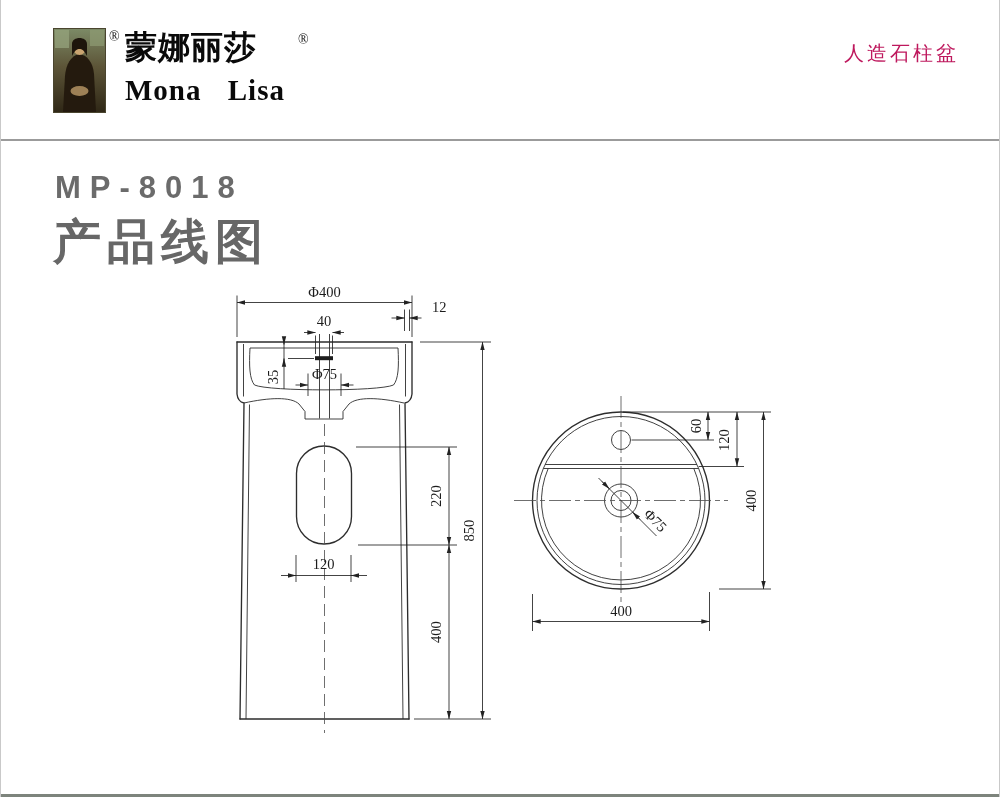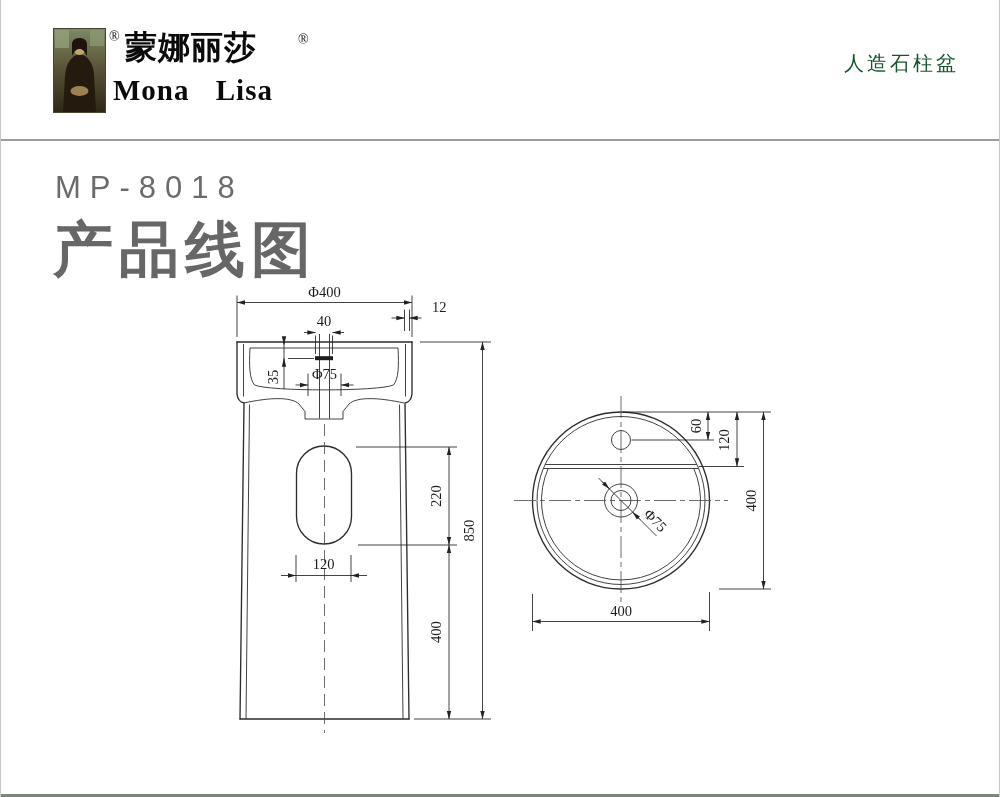--- a/index.html
+++ b/index.html
@@ -6,28 +6,28 @@
   #page{position:relative;width:1000px;height:797px;background:#fff;overflow:hidden;
         border-left:1px solid #c9c9c9;border-right:1px solid #c9c9c9;box-sizing:border-box;
         font-family:"Liberation Sans",sans-serif;}
   
   #logo{position:absolute;left:52px;top:28px;width:53px;height:85px;}
   .reg{position:absolute;font-size:14px;color:#111;font-family:"Liberation Serif",serif;}
   #reg1{left:108px;top:29px;}
   #reg2{left:297px;top:32px;}
   #brand-cn{position:absolute;left:124px;top:26px;font-size:32px;font-weight:900;color:#0a0a0a;
             letter-spacing:1px;font-family:"Liberation Sans",sans-serif;}
-  #brand-en{position:absolute;left:112px;top:74px;font-size:29px;font-weight:bold;color:#0a0a0a;
+  #brand-en{position:absolute;left:124px;top:74px;font-size:29px;font-weight:bold;color:#0a0a0a;
             font-family:"Liberation Serif",serif;letter-spacing:1px;word-spacing:18px;}
-  #product-cn{position:absolute;right:40px;top:40px;font-size:20px;color:#14532d;letter-spacing:3px;margin-top:10px;}
+  #product-cn{position:absolute;right:40px;top:40px;font-size:20px;color:#be185d;letter-spacing:3px;}
   #product-en{position:absolute;right:38px;top:70px;font-size:22px;color:#474747;letter-spacing:0.5px;}
   #divider{position:absolute;left:0;top:139px;width:1000px;height:2px;background:#9b9b9b;}
   
-  #model{position:absolute;left:54px;top:170px;font-size:31px;font-weight:normal;color:#6b6b6b;letter-spacing:9px;}
-  #subtitle{position:absolute;left:52px;top:210px;font-size:60px;font-weight:900;color:#676767;letter-spacing:6px;}
+  #model{position:absolute;left:54px;top:170px;font-size:31px;font-weight:bold;color:#6b6b6b;letter-spacing:9px;}
+  #subtitle{position:absolute;left:52px;top:210px;font-size:48px;font-weight:900;color:#676767;letter-spacing:6px;}
   
   #drawing{position:absolute;left:0;top:0;width:1000px;height:797px;}
   #drawing text{font-family:"Liberation Serif",serif;font-size:14.5px;fill:#1c1c1c;}
   .obj{stroke:#2d2d2d;stroke-width:1.35;fill:none;stroke-linecap:round;}
   .obj2{stroke:#2d2d2d;stroke-width:0.9;fill:none;}
   .dim{stroke:#222;stroke-width:0.85;fill:none;}
   .ctr{stroke:#4a4a4a;stroke-width:0.8;fill:none;}
   
   #footer-bar{position:absolute;left:0;bottom:0;width:1000px;height:3px;background:#7d847c;}
 </style>

